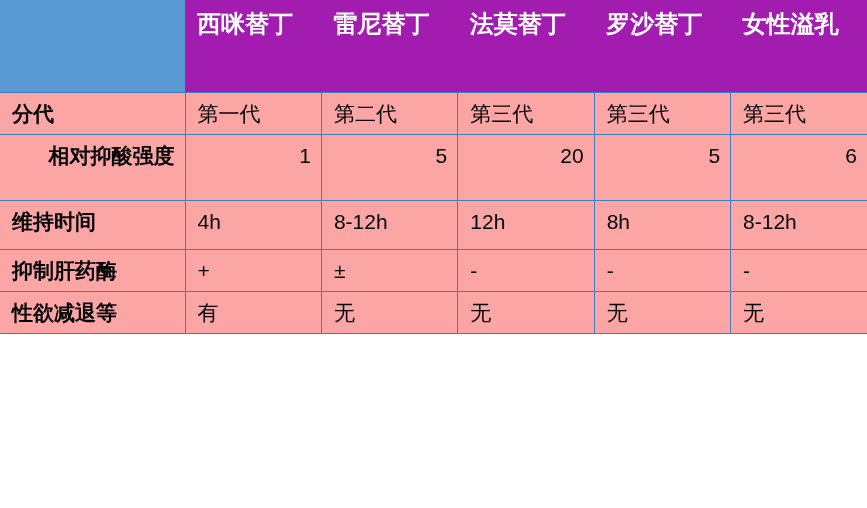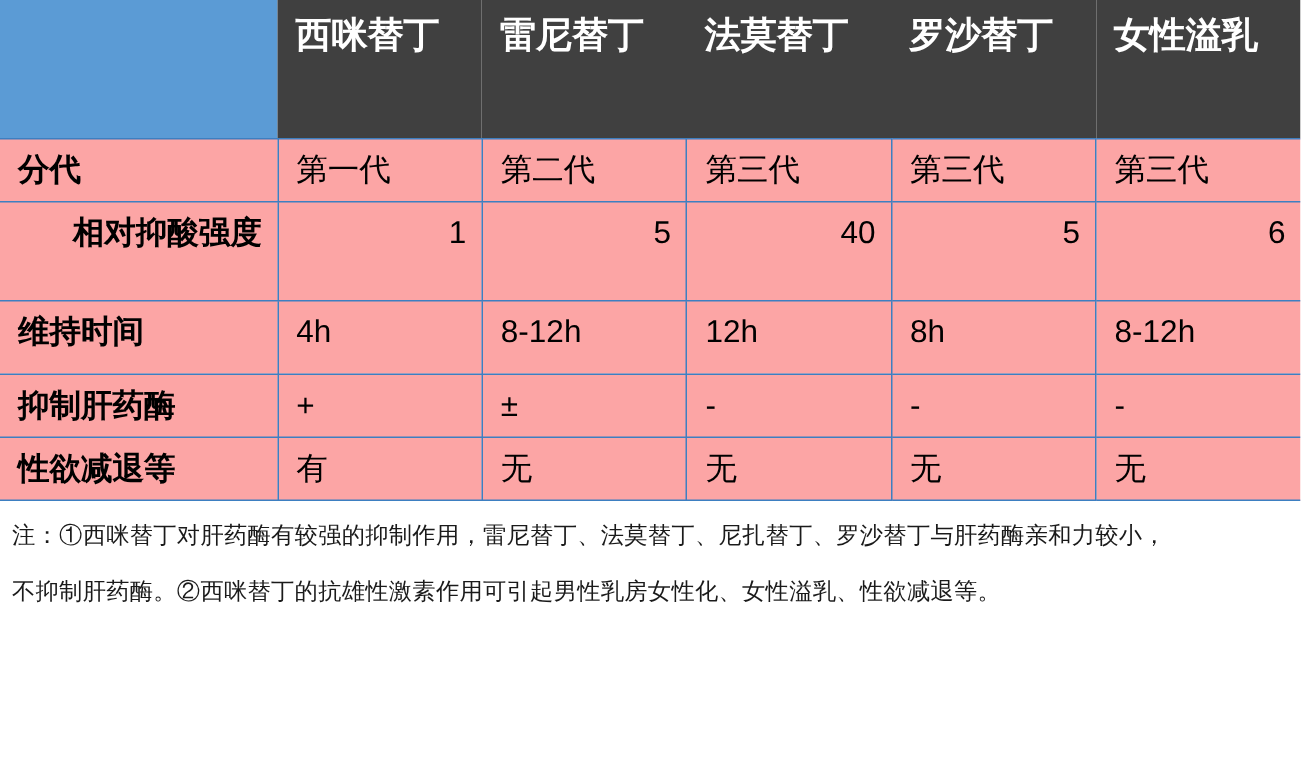--- a/index.html
+++ b/index.html
@@ -21,21 +21,21 @@
   }
   table.comparison {
     width: 867px;
     border-collapse: collapse;
     table-layout: fixed;
   }
   table.comparison col.c0 { width: 185px; }
   table.comparison col.cx { width: 136.4px; }
 
   table.comparison th {
-    background: #404040;
+    background: #a21caf;
     color: #ffffff;
     font-size: 24px;
     font-weight: bold;
     text-align: left;
     vertical-align: top;
     padding: 9px 10px 9px 12px;
     line-height: 1.25;
     border: none;
     height: 92px;
     box-sizing: border-box;
@@ -105,21 +105,21 @@
         <td>第一代</td>
         <td>第二代</td>
         <td>第三代</td>
         <td>第三代</td>
         <td class="lastcol">第三代</td>
       </tr>
       <tr class="r-tall">
         <td class="rowhead">相对抑酸强度</td>
         <td>1</td>
         <td>5</td>
-        <td>40</td>
+        <td>20</td>
         <td>5</td>
         <td class="lastcol">6</td>
       </tr>
       <tr class="r-mid">
         <td class="rowhead">维持时间</td>
         <td>4h</td>
         <td>8-12h</td>
         <td>12h</td>
         <td>8h</td>
         <td class="lastcol">8-12h</td>
@@ -136,18 +136,14 @@
         <td class="rowhead">性欲减退等</td>
         <td>有</td>
         <td>无</td>
         <td>无</td>
         <td>无</td>
         <td class="lastcol">无</td>
       </tr>
     </tbody>
   </table>
 
-  <div class="footnotes">
-    <p>注：①西咪替丁对肝药酶有较强的抑制作用，雷尼替丁、法莫替丁、尼扎替丁、罗沙替丁与肝药酶亲和力较小，</p>
-    <p>不抑制肝药酶。②西咪替丁的抗雄性激素作用可引起男性乳房女性化、女性溢乳、性欲减退等。</p>
-  </div>
 
 </div>
 
 </body></html>

